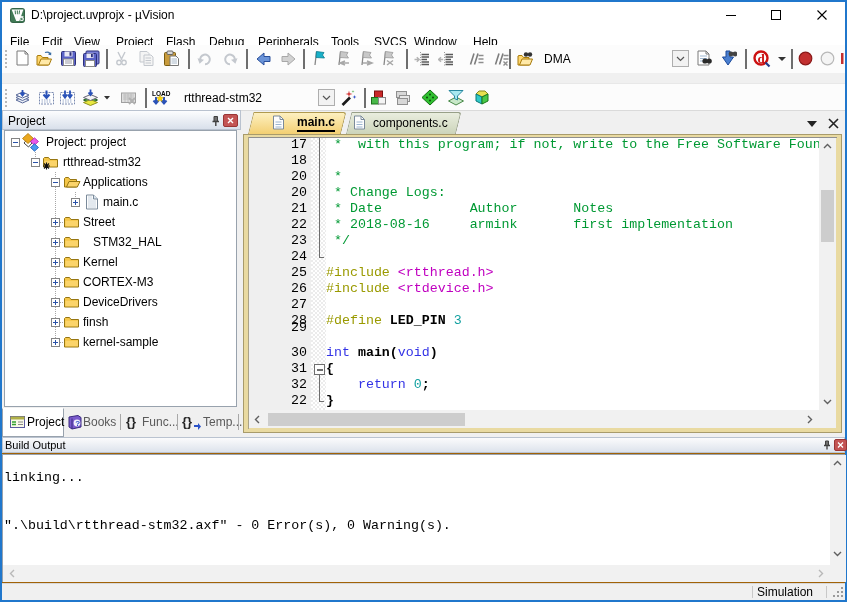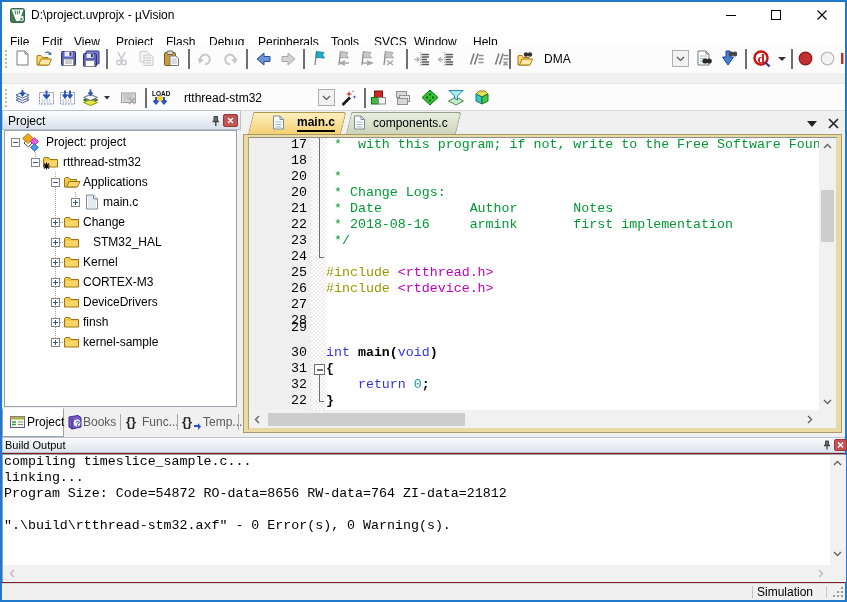--- a/index.html
+++ b/index.html
@@ -44,21 +44,21 @@
 .cl { position:absolute; left:0; height:16px; line-height:16px; font-family:"Liberation Mono",monospace; font-size:13.3px; font-weight:bold; white-space:pre; }
 .c { color:#009933; font-weight:normal; }
 .k { color:#3333e6; font-weight:normal; }
 .p { color:#9a9a00; font-weight:normal; }
 .s { color:#c000c0; font-weight:normal; }
 .n { color:#12a0a0; font-weight:normal; }
 
 .sbtrack { background:#f1f1f1; }
 .sbthumb { background:#cdcdcd; }
 
-#bo { left:0px; top:435px; width:843px; height:146px; background:#7f1d1d; }
+#bo { left:0px; top:435px; width:843px; height:146px; background:#a16207; }
 #bohdr { left:0; top:0; width:843px; height:16px; background:linear-gradient(#fbfbfc,#dde3ec); border:1px solid #bac3d0; }
 #bobody { left:0; top:17px; width:843px; height:128px; background:#fff; border:1px solid #98a2ad; }
 .bol { position:absolute; left:4px; height:16px; line-height:16px; font-family:"Liberation Mono",monospace; font-size:13.3px; white-space:pre; }
 
 #status { left:0; top:581px; width:843px; height:17px; background:#f0f0f0; border-top:1px solid #d8d8d8; }
 </style></head>
 <body>
 <div id="win">
 <div id="title" class="abs">
   <svg class="abs" style="left:8px;top:6px" width="15" height="15" viewBox="0 0 15 15">
@@ -387,21 +387,21 @@
         </svg>
 <div class="row" style="left:98px;top:61px">main.c</div>
 <div class="ebox" style="left:46px;top:87px">
           <i style="left:1px;top:3px;width:5px;height:1px"></i>
           <i style="left:3px;top:1px;width:1px;height:5px"></i>
         </div>
 <svg class="abs" style="left:58px;top:83px" width="17" height="16" viewBox="0 0 17 16">
 <path d="M1.5 4.5 L1.5 13 L15.5 13 L15.5 5.5 L8 5.5 L6.5 3.5 L2.5 3.5 Z" fill="#f5c648" stroke="#967612" stroke-width="1"></path>
 <path d="M2.5 6.8 L15 6.8 L15 12.2 L2.5 12.2 Z" fill="#fbd46a"></path>
         </svg>
-<div class="row" style="left:78px;top:81px">Change</div>
+<div class="row" style="left:78px;top:81px">Street</div>
 <div class="ebox" style="left:46px;top:107px">
           <i style="left:1px;top:3px;width:5px;height:1px"></i>
           <i style="left:3px;top:1px;width:1px;height:5px"></i>
         </div>
 <svg class="abs" style="left:58px;top:103px" width="17" height="16" viewBox="0 0 17 16">
 <path d="M1.5 4.5 L1.5 13 L15.5 13 L15.5 5.5 L8 5.5 L6.5 3.5 L2.5 3.5 Z" fill="#f5c648" stroke="#967612" stroke-width="1"></path>
 <path d="M2.5 6.8 L15 6.8 L15 12.2 L2.5 12.2 Z" fill="#fbd46a"></path>
         </svg>
 <div class="row" style="left:88px;top:101px">STM32_HAL</div>
 <div class="ebox" style="left:46px;top:127px">
@@ -529,20 +529,21 @@
             <div class="cl" style="top:-1px"><span class="c"> *  with this program; if not, write to the Free Software Foundation, Inc.,</span></div>
 <div class="cl" style="top:31px"><span class="c"> *</span></div>
 <div class="cl" style="top:47px"><span class="c"> * Change Logs:</span></div>
 <div class="cl" style="top:63px"><span class="c"> * Date           Author       Notes</span></div>
 <div class="cl" style="top:79px"><span class="c"> * 2018-08-16     armink       first implementation</span></div>
 <div class="cl" style="top:95px"><span class="c"> */</span></div>
 <div class="cl" style="top:111px"></div>
 <div class="cl" style="top:143px"><span class="p">#include </span><span class="s">&lt;rtdevice.h&gt;</span></div>
 <div class="cl" style="top:127px"><span class="p">#include </span><span class="s">&lt;rtthread.h&gt;</span></div>
 <div class="cl" style="top:159px"></div>
+<div class="cl" style="top:175px"><span class="p">#define</span> LED_PIN <span class="n">3</span></div>
 <div class="cl" style="top:191px"></div>
 <div class="cl" style="top:207px"><span class="k">int</span> main(<span class="k">void</span>)</div>
 <div class="cl" style="top:223px">{</div>
 <div class="cl" style="top:239px">    <span class="k">return</span> <span class="n">0</span>;</div>
 <div class="cl" style="top:255px">}</div>
           </div>
      <div class="abs" style="left:70px;top:0px;width:1px;height:119px;background:#6e6e6e"></div>
 <div class="abs" style="left:70px;top:119px;width:5px;height:1px;background:#6e6e6e"></div>
 <div class="abs" style="left:65px;top:226px;width:11px;height:11px;background:#fdfdfd;border:1.5px solid #6e6e6e"></div>
 <div class="abs" style="left:67.5px;top:231px;width:6px;height:1.5px;background:#6e6e6e"></div>
@@ -574,23 +575,21 @@
     <svg class="abs" style="left:818px;top:1px" width="12" height="13">
           <path d="M4.5 2 h3 v4.5 h-3 z" fill="#707070" stroke="#404040"></path>
           <path d="M3 6.5 h6 M6 6.5 v4" stroke="#404040" stroke-width="1.3" fill="none"></path>
         </svg>
     <div class="abs" style="left:831px;top:1px;width:13px;height:12px;background:#c35454;border:1px solid #9a3535;border-radius:2px"></div>
     <svg class="abs" style="left:831px;top:1px" width="13" height="12">
           <path d="M4 3.5 L9 8.5 M9 3.5 L4 8.5" stroke="#fff" stroke-width="1.3"></path>
         </svg>
   </div>
   <div id="bobody" class="abs">
-        <div class="bol" style="left:1px;top:-1px">compiling timeslice_sample.c...</div>
 <div class="bol" style="left:1px;top:15px">linking...</div>
-<div class="bol" style="left:1px;top:31px">Program Size: Code=54872 RO-data=8656 RW-data=764 ZI-data=21812</div>
 <div class="bol" style="left:1px;top:63px">".\build\rtthread-stm32.axf" - 0 Error(s), 0 Warning(s).</div>
         <div class="abs sbtrack" style="left:827px;top:0px;width:16px;height:127px"></div>
 <svg class="abs" style="left:827px;top:1px" width="15" height="15" viewBox="0 0 15 15">
           <path d="M4 9 L7.5 5.5 L11 9" stroke="#606060" stroke-width="1.4" fill="none"></path>
         </svg>
 <svg class="abs" style="left:827px;top:91px" width="15" height="15" viewBox="0 0 15 15">
           <path d="M4 6 L7.5 9.5 L11 6" stroke="#606060" stroke-width="1.4" fill="none"></path>
         </svg>
 <div class="abs sbtrack" style="left:0px;top:110px;width:827px;height:17px"></div>
 <svg class="abs" style="left:2px;top:111px" width="15" height="15" viewBox="0 0 15 15">

